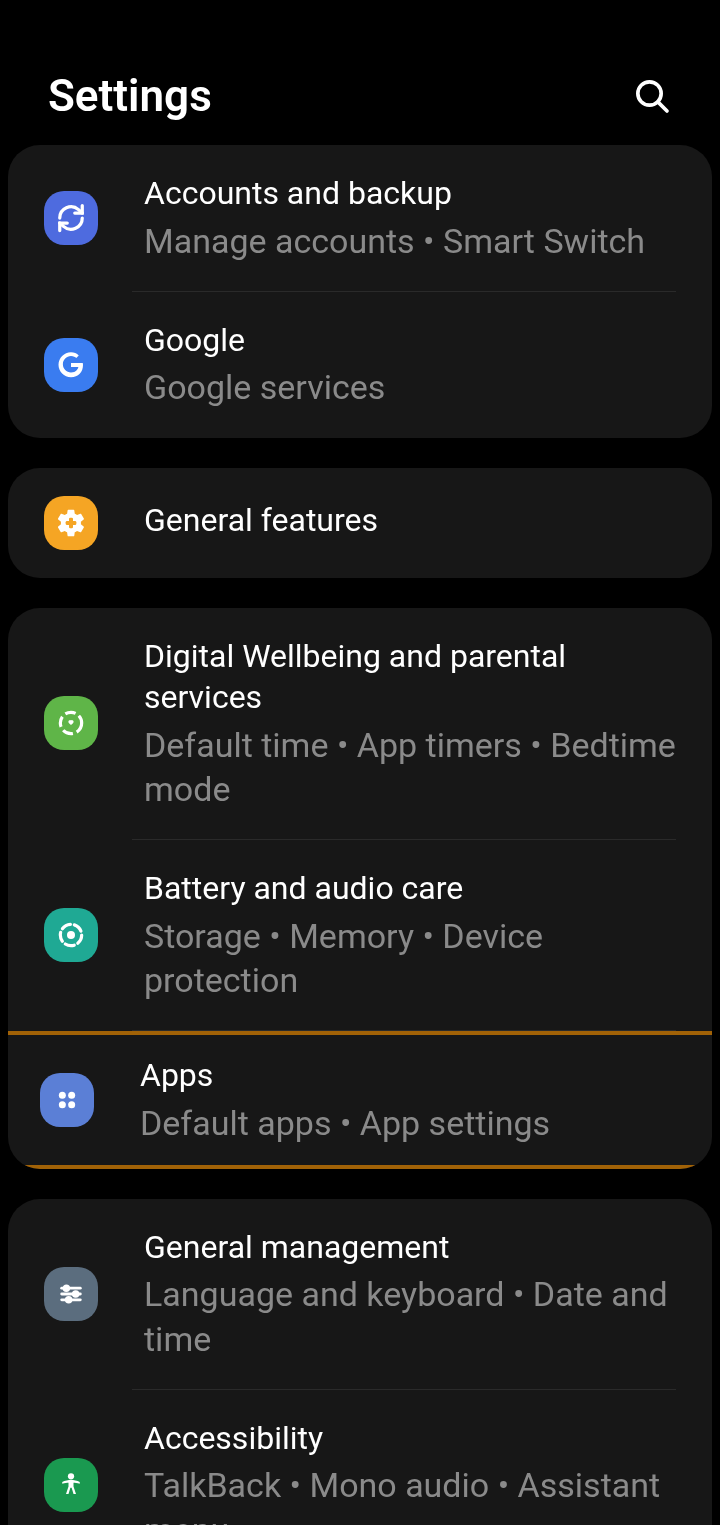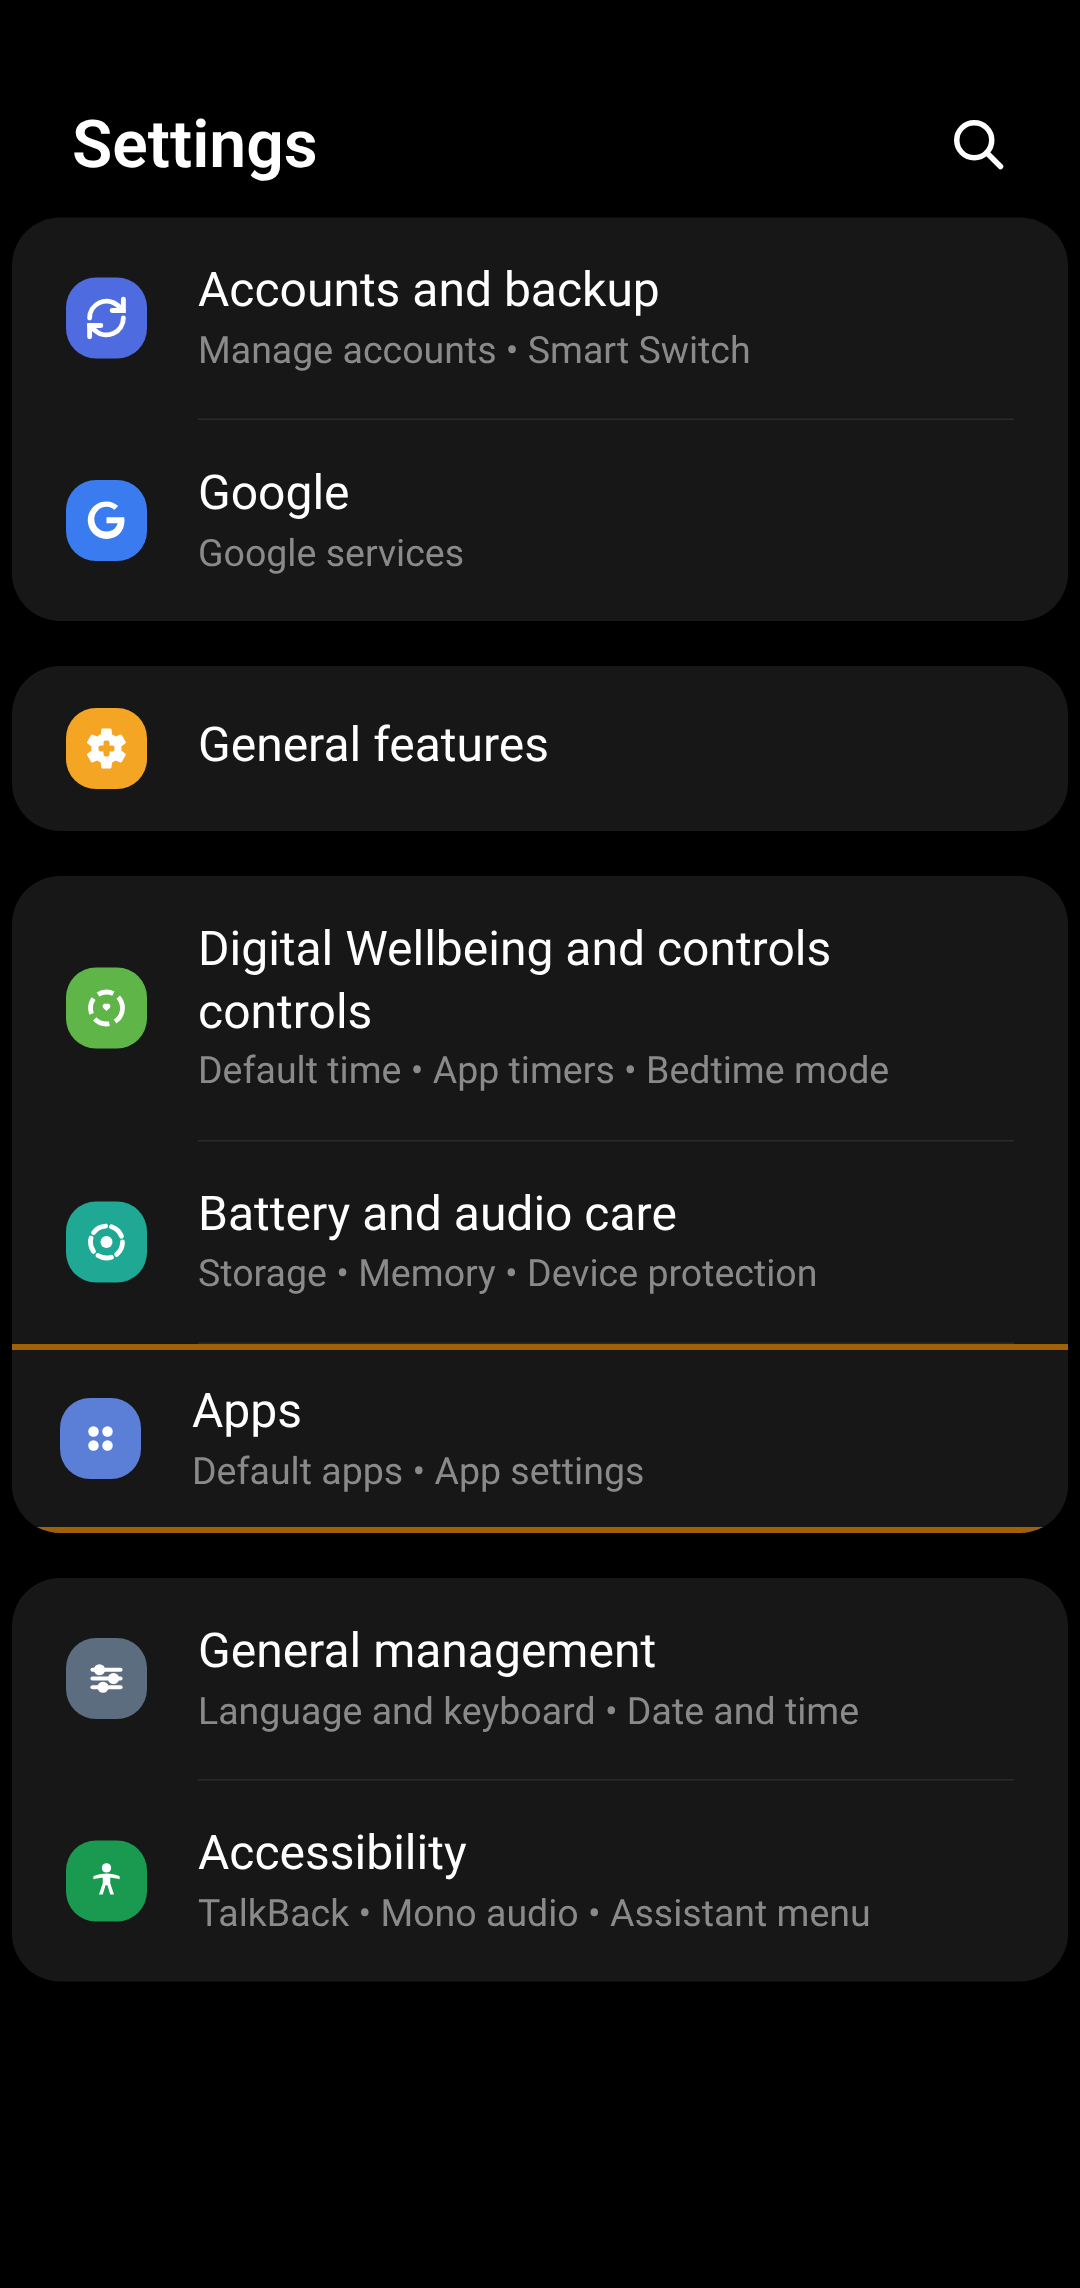--- a/index.html
+++ b/index.html
@@ -46,20 +46,21 @@
       border-radius: 32px;
       margin-bottom: 30px;
       overflow: hidden;
     }
     
     .settings-item {
       display: flex;
       align-items: center;
       padding: 28px 36px;
       cursor: pointer;
+      gap: 12px;
     }
     
     .icon-box {
       width: 54px;
       height: 54px;
       border-radius: 20px;
       display: flex;
       align-items: center;
       justify-content: center;
       flex-shrink: 0;
@@ -73,21 +74,21 @@
     
     .item-title {
       font-size: 32px;
       font-weight: 400;
       color: #ffffff;
       line-height: 1.3;
       margin-bottom: 4px;
     }
     
     .item-subtitle {
-      font-size: 25px;
+      font-size: 34px;
       color: #8a8a8a;
       line-height: 1.3;
     }
     
     .divider {
       height: 1px;
       background: #2a2a2a;
       margin-left: 124px;
       margin-right: 36px;
     }
@@ -164,21 +165,21 @@
 
   <div class="group">
     <div class="settings-item">
       <div class="icon-box" style="background:#5fb548">
         <svg width="32" height="32" viewBox="0 0 24 24" fill="none" stroke="#ffffff" stroke-width="2.4">
           <circle cx="12" cy="12" r="8" stroke-dasharray="8 3"></circle>
           <path d="M12 13.5l-1.5-1.4c-.6-.6-.6-1.5 0-2 .5-.5 1.3-.5 1.5 0 .2-.5 1-.5 1.5 0 .6.5.6 1.4 0 2L12 13.5z" fill="#ffffff" stroke="none"></path>
         </svg>
       </div>
       <div class="item-text">
-        <div class="item-title">Digital Wellbeing and controls controls</div>
+        <div class="item-title">Digital Wellbeing and parental services</div>
         <div class="item-subtitle">Default time  •  App timers  •  Bedtime mode</div>
       </div>
     </div>
     <div class="divider"></div>
     <div class="settings-item">
       <div class="icon-box" style="background:#1fa994">
         <svg width="32" height="32" viewBox="0 0 24 24" fill="none" stroke="#ffffff" stroke-width="2.4" stroke-linecap="round">
           <circle cx="12" cy="12" r="8" stroke-dasharray="7 3"></circle>
           <circle cx="12" cy="12" r="3" fill="#ffffff" stroke="none"></circle>
         </svg>

